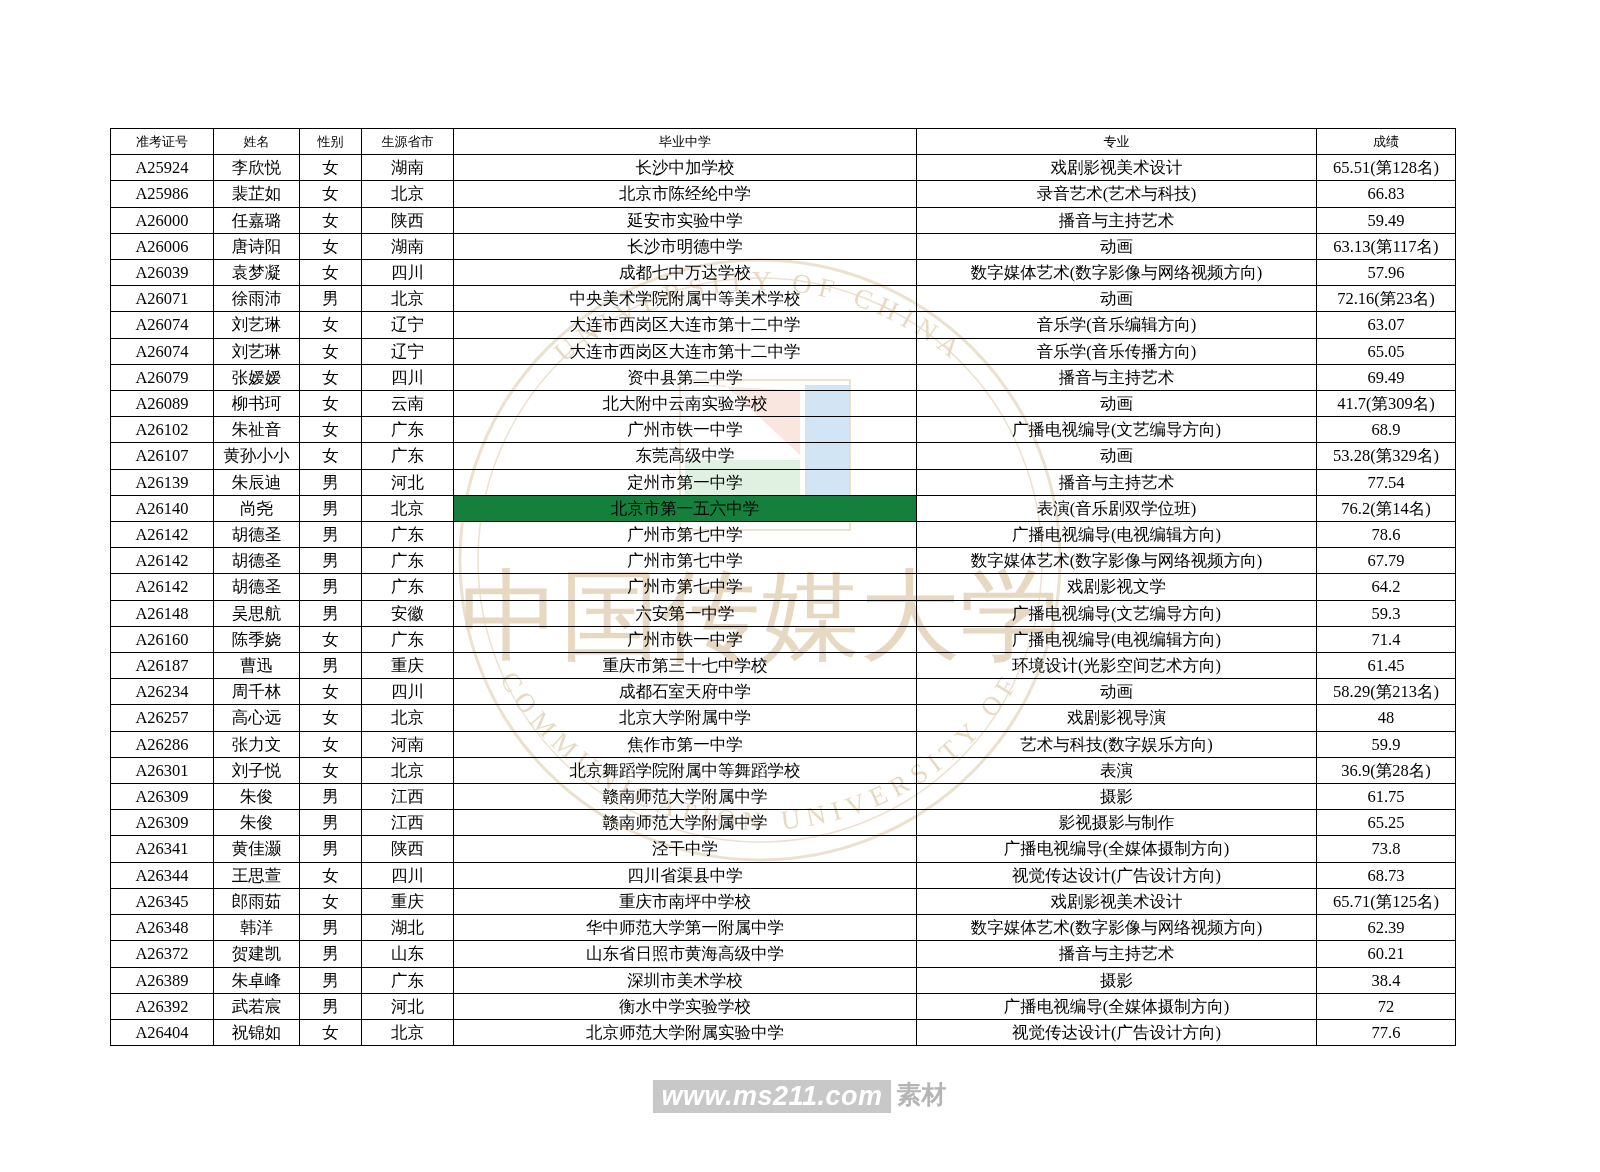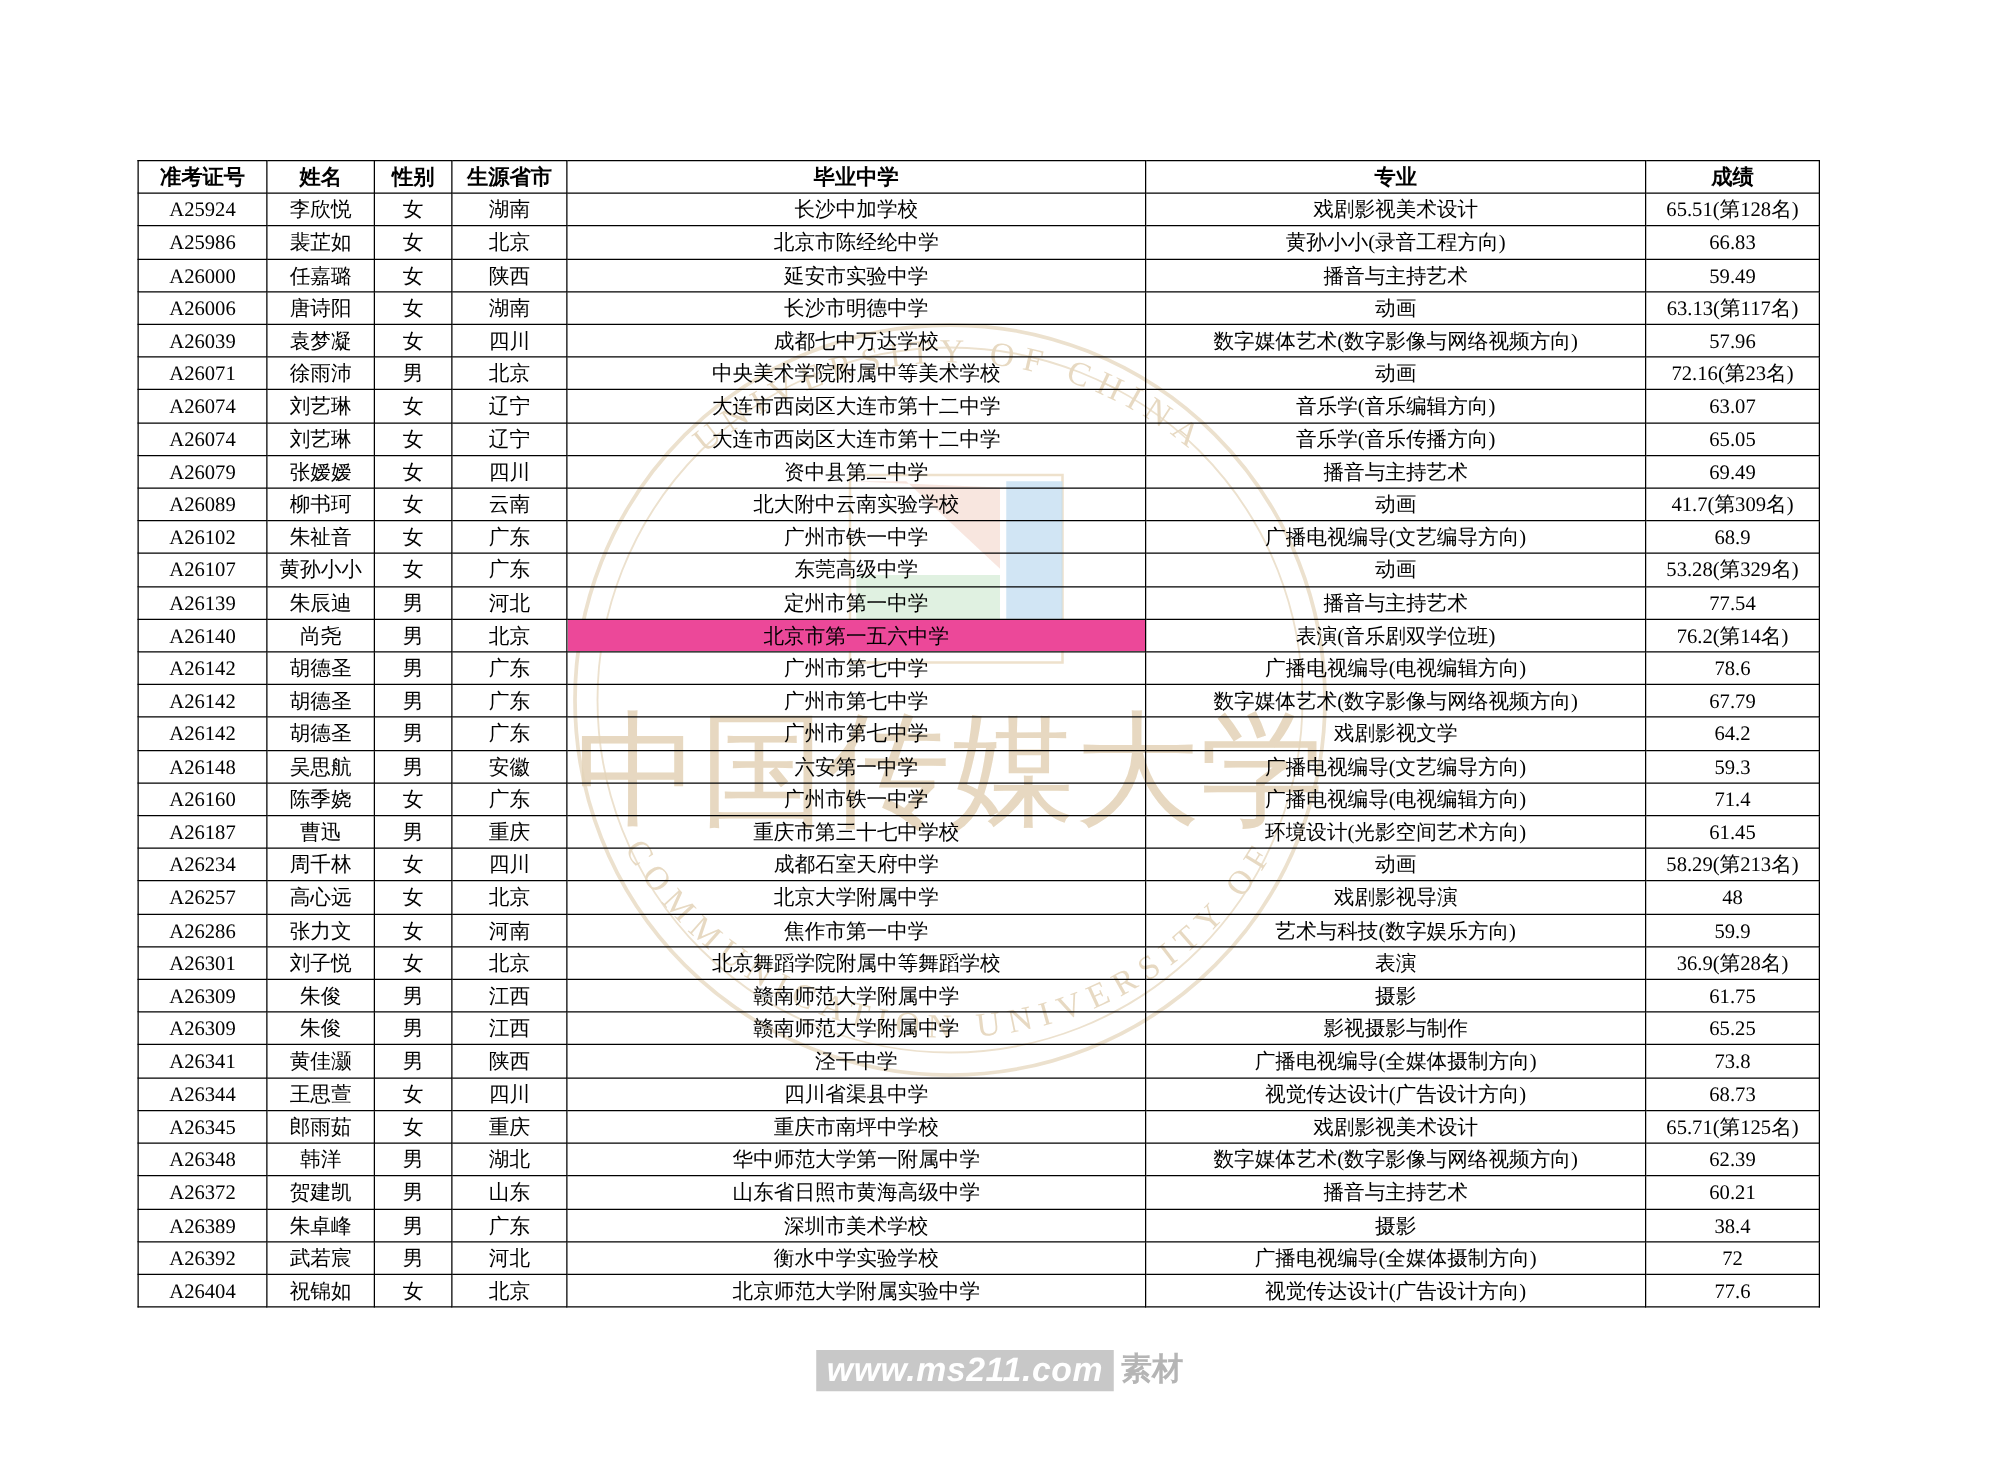--- a/index.html
+++ b/index.html
@@ -55,29 +55,29 @@
     line-height: 25.2px;
     padding: 0 2px;
     text-align: center;
     font-size: 16.5px;
     white-space: nowrap;
     overflow: hidden;
     color: #000000;
     background: transparent;
   }
   thead th {
-    font-weight: bold;
-    font-size: 17px;
+    font-weight: normal;
+    font-size: 13px;
   }
   td.score {
     font-family: "Liberation Serif", serif;
   }
   
   td.hl {
-    background: #ec4899;
+    background: #15803d;
   }
 
   
   #footer {
     position: absolute;
     left: 0;
     top: 1078px;
     width: 1600px;
     text-align: center;
     z-index: 3;
@@ -158,21 +158,21 @@
           <td>长沙中加学校</td>
           <td>戏剧影视美术设计</td>
           <td class="score">65.51(第128名)</td>
         </tr>
         <tr>
           <td>A25986</td>
           <td>裴芷如</td>
           <td>女</td>
           <td>北京</td>
           <td>北京市陈经纶中学</td>
-          <td>黄孙小小(录音工程方向)</td>
+          <td>录音艺术(艺术与科技)</td>
           <td class="score">66.83</td>
         </tr>
         <tr>
           <td>A26000</td>
           <td>任嘉璐</td>
           <td>女</td>
           <td>陕西</td>
           <td>延安市实验中学</td>
           <td>播音与主持艺术</td>
           <td class="score">59.49</td>

